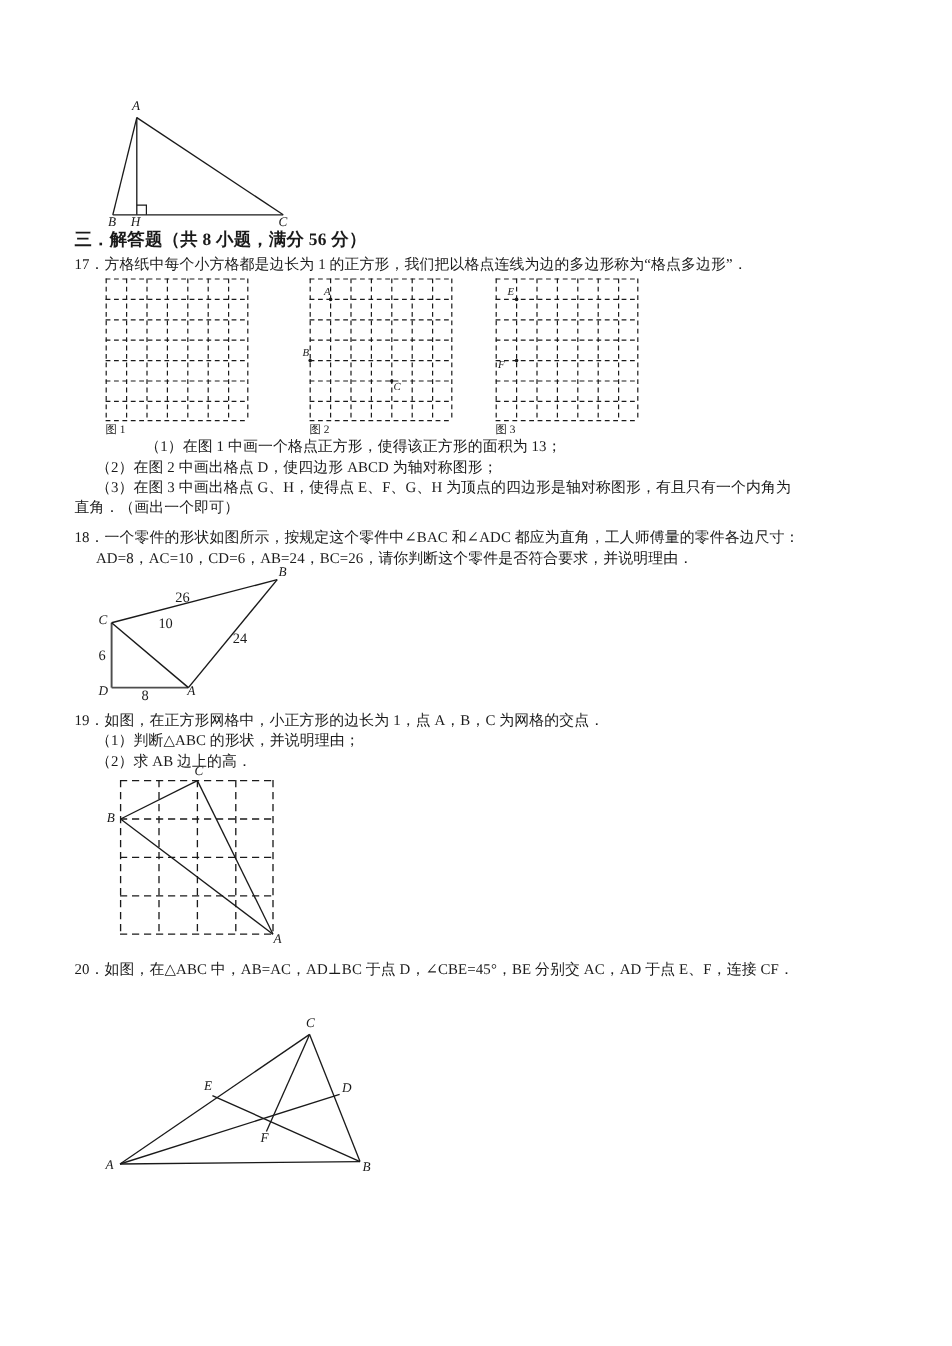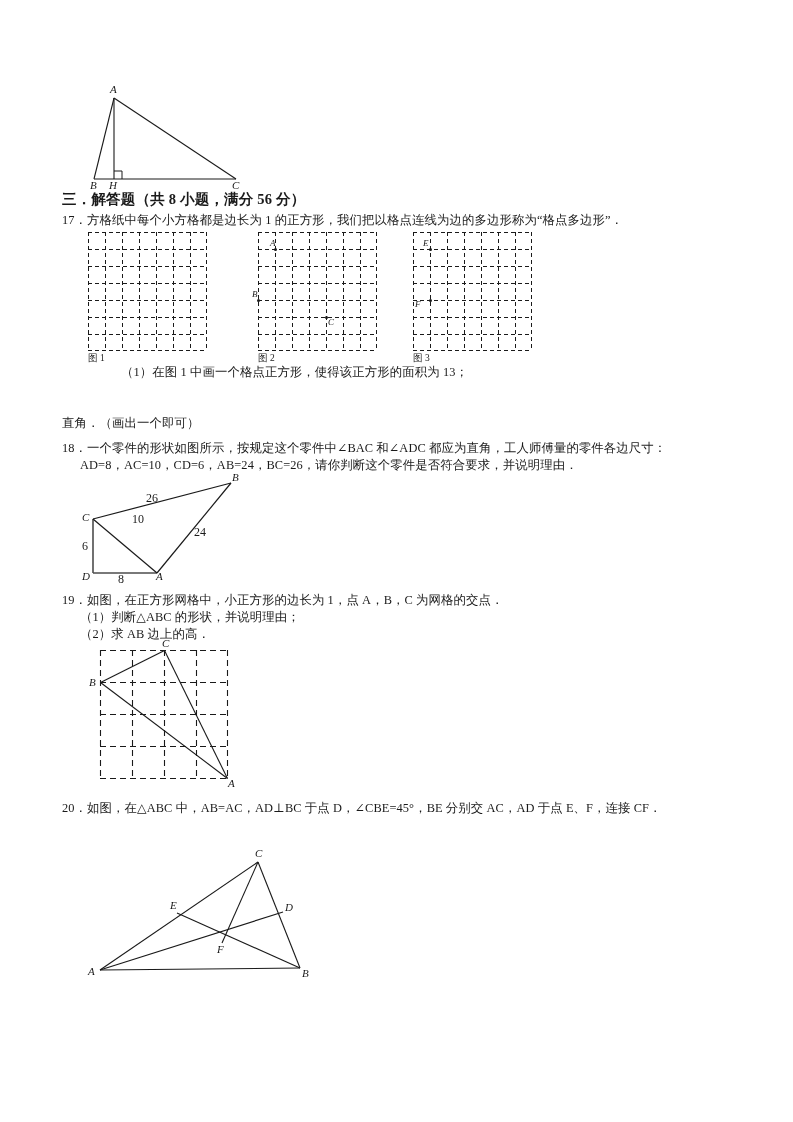--- a/index.html
+++ b/index.html
@@ -171,20 +171,22 @@
       </g>
       <circle cx="17.5" cy="17.5" r="1.5" fill="#1a1a1a"></circle>
       <circle cx="17.5" cy="68.5" r="1.5" fill="#1a1a1a"></circle>
     </svg>
     <span class="lbl lbl-sm" style="left:10px; top:7px;">E</span>
     <span class="lbl lbl-sm" style="left:2px; top:68px;">F</span>
   </div>
   <div class="abs cap" style="left:413px; top:352px; width:119px;">图 3</div>
 
   <div class="abs q-line" style="left:80px; top:364px;margin-left:41px;">（1）在图 1 中画一个格点正方形，使得该正方形的面积为 13；</div>
+  <div class="abs q-line" style="left:80px; top:381px;">（2）在图 2 中画出格点 D，使四边形 ABCD 为轴对称图形；</div>
+  <div class="abs q-line" style="left:80px; top:398px;">（3）在图 3 中画出格点 G、H，使得点 E、F、G、H 为顶点的四边形是轴对称图形，有且只有一个内角为</div>
   <div class="abs q-line" style="left:62px; top:415px;">直角．（画出一个即可）</div>
 
   <div class="abs q-line" style="left:62px; top:440px;">
     <span>18．</span><span>一个零件的形状如图所示，按规定这个零件中∠BAC 和∠ADC 都应为直角，工人师傅量的零件各边尺寸：</span>
   </div>
   <div class="abs q-line" style="left:80px; top:457px;">AD=8，AC=10，CD=6，AB=24，BC=26，请你判断这个零件是否符合要求，并说明理由．</div>
 
   <div class="abs" style="left:80px; top:470px; width:180px; height:115px;">
     <svg width="180" height="115" viewBox="0 0 180 115">
 

